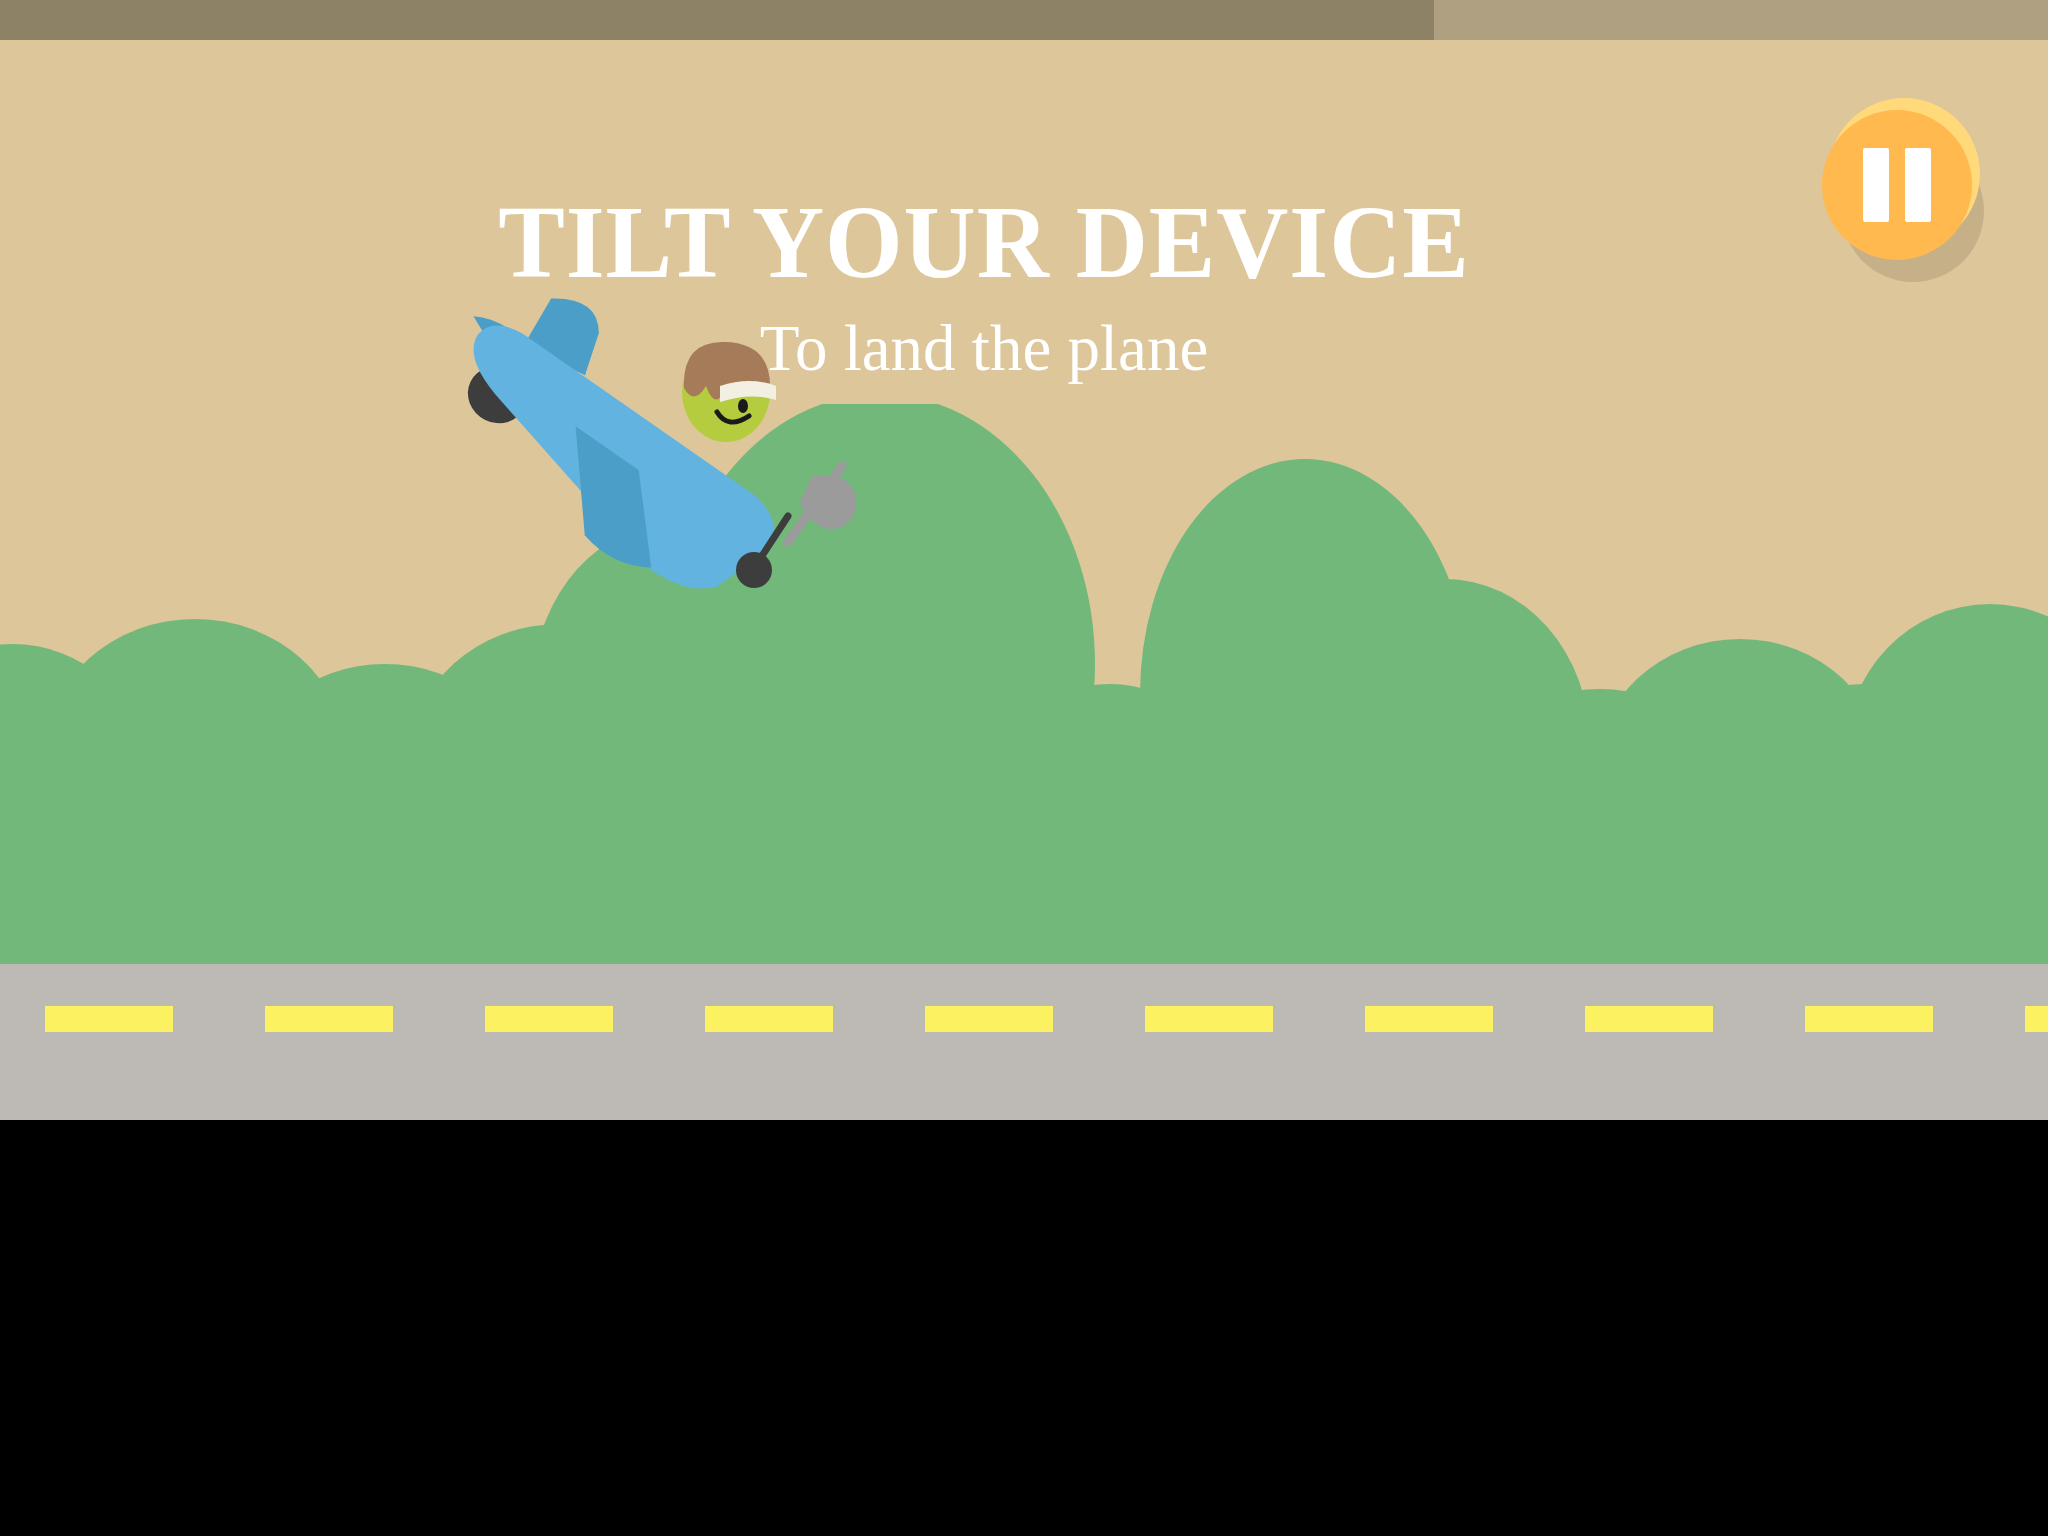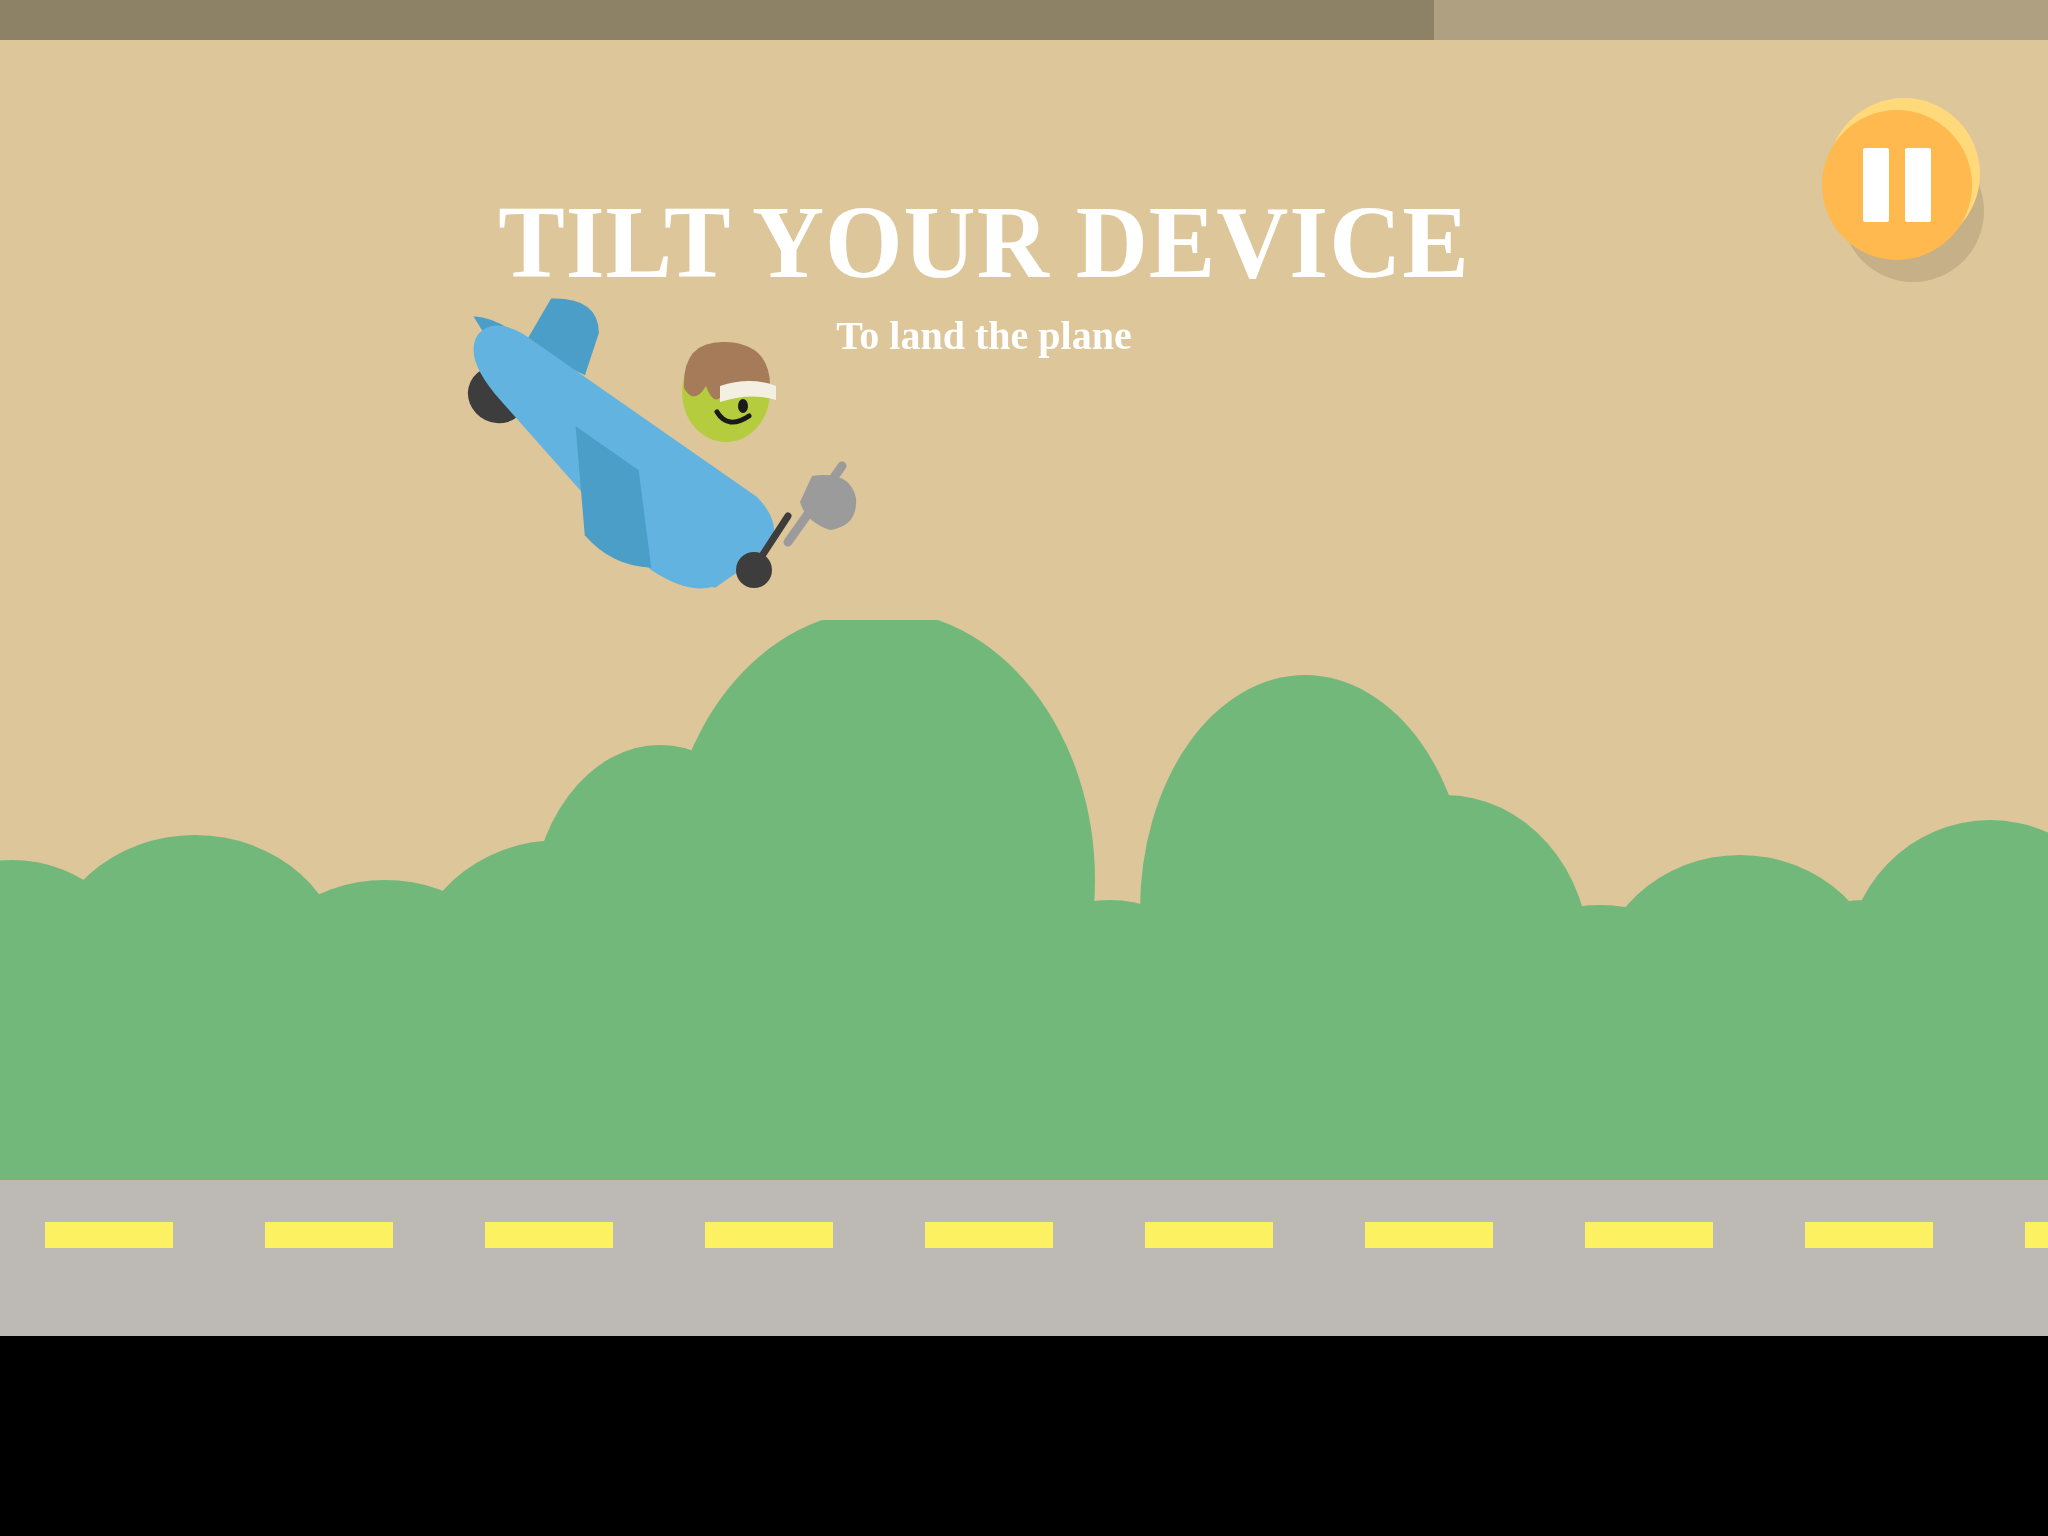--- a/index.html
+++ b/index.html
@@ -4,21 +4,21 @@
 <title>Tilt Your Device</title>
 <style>
   html, body {
     margin: 0;
     padding: 0;
     background: #000;
   }
   #stage {
     position: relative;
     width: 2048px;
-    height: 1336px;
+    height: 1120px;
     overflow: hidden;
     font-family: "Liberation Serif", "DejaVu Serif", serif;
     background: #4d7c0f;
     user-select: none;
   }
 
   
   #status-bar {
     position: absolute;
     left: 0; top: 0;
@@ -51,22 +51,22 @@
     font-weight: bold;
     font-size: 104px;
     letter-spacing: 1px;
     line-height: 1.0;
     color: #ffffff;
     margin: 0;
     transform: scaleX(0.96);
   }
   #game-subtitle {
     font-family: "Liberation Serif", "DejaVu Serif", serif;
-    font-weight: bold;
-    font-size: 40px;
+    font-weight: normal;
+    font-size: 65px;
     line-height: 1.0;
     color: #ffffff;
     margin: 22px 0 16px 0;
   }
 
   
   #pause-button {
     position: absolute;
     left: 1822px; top: 98px;
     width: 176px; height: 176px;

